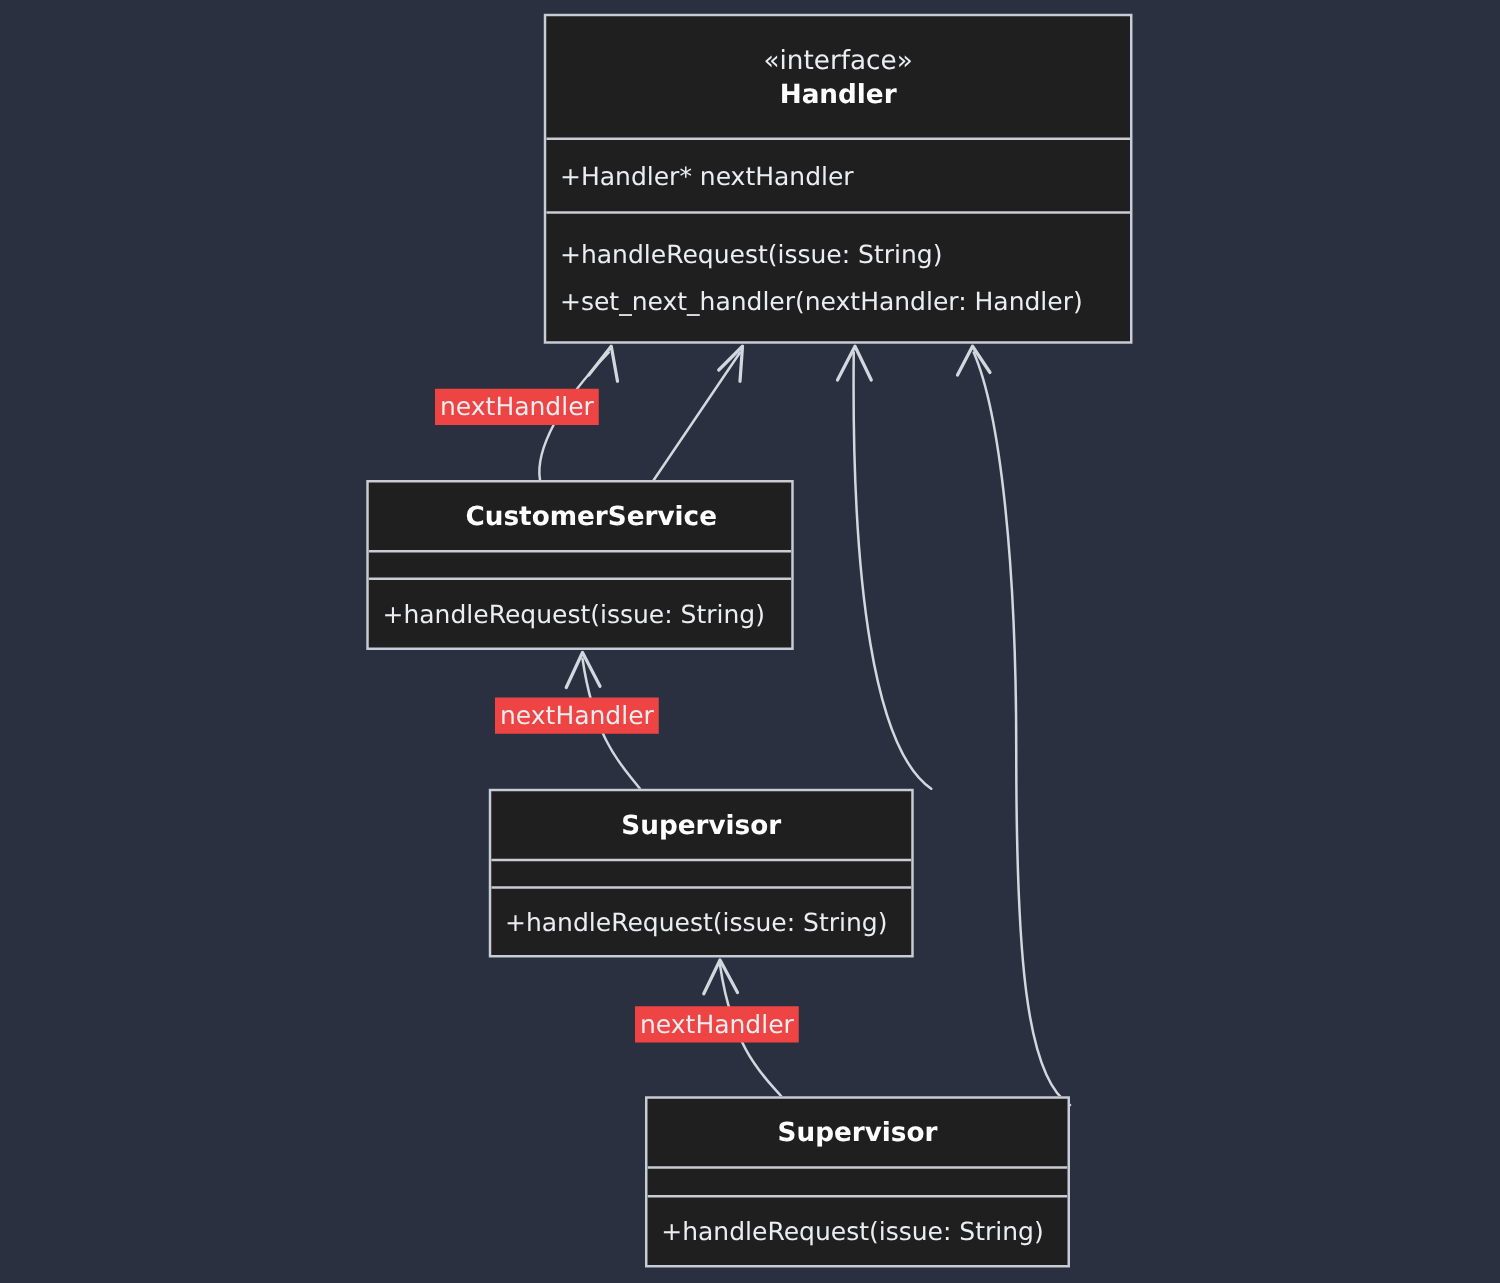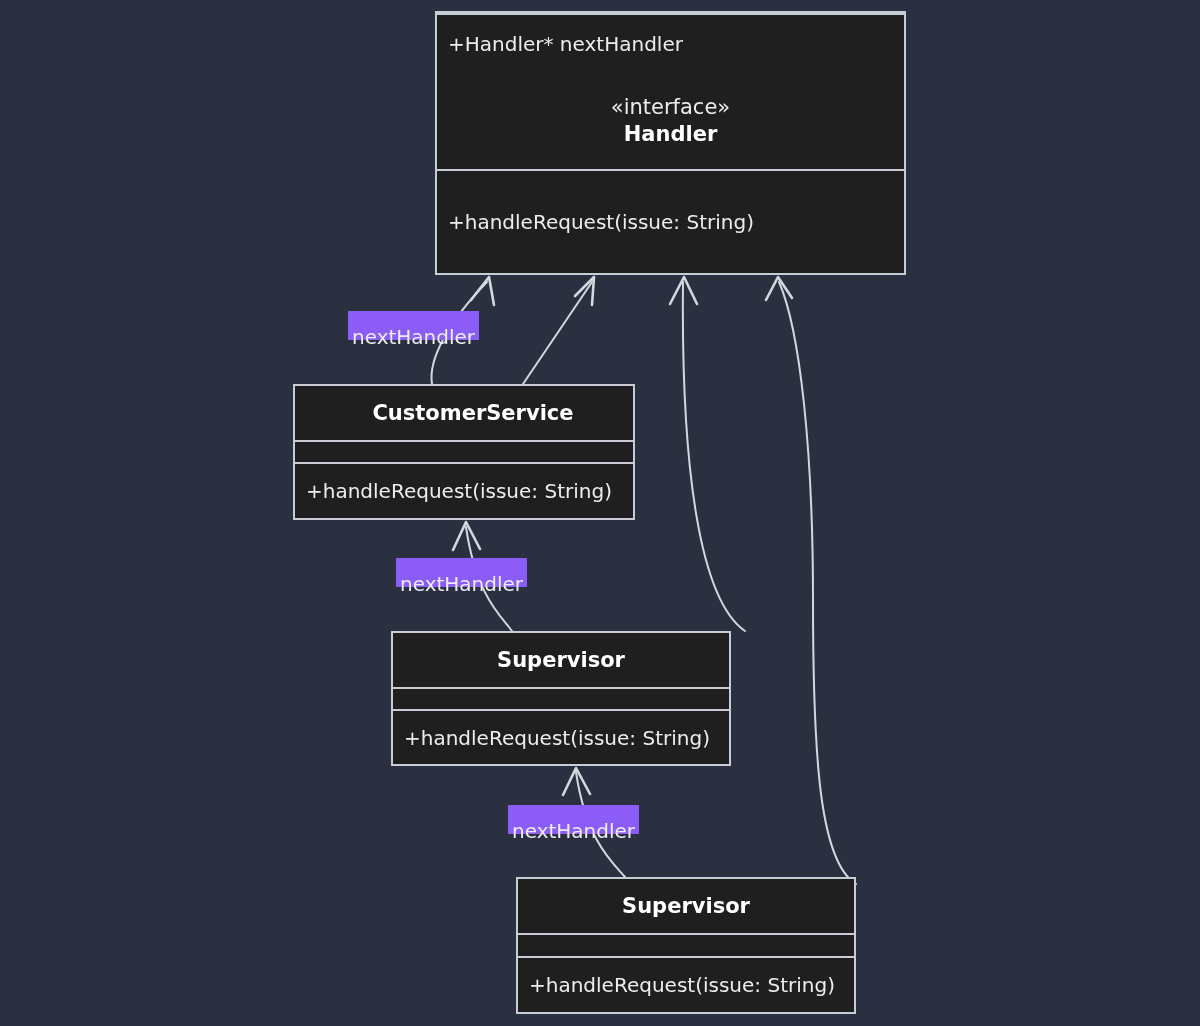--- a/index.html
+++ b/index.html
@@ -89,26 +89,26 @@
     font-weight: 400;
     line-height: 1.3;
     color: #ebedf0;
     padding: 0 0 0 11px;
     white-space: nowrap;
   }
 
   
   .edge-label {
     position: absolute;
-    background: #8b5cf6;
+    background: #ef4444;
     color: #ebedf0;
     font-size: 20px;
     line-height: 29px;
     height: 29px;
-    padding: 12px 4px;
+    padding: 0 4px;
     box-sizing: border-box;
     white-space: nowrap;
   }
 </style>
 </head>
 <body>
 
 <div id="diagram-canvas">
 
   <svg id="edge-layer" width="1200" height="1026" viewBox="0 0 1200 1026" xmlns="http://www.w3.org/2000/svg">
@@ -138,29 +138,30 @@
       <path class="edge-arrowhead" d="M 453 550 L 466 522 L 480 549"></path>
     </g>
 
     <g>
       <path class="edge-path" d="M 625 877 C 612 862 586 840 576 772"></path>
       <path class="edge-arrowhead" d="M 563 795 L 576 768 L 590 794"></path>
     </g>
   </svg>
 
   <div class="uml-class" style="left:435px; top:11px; width:471px; height:264px;">
-    <div class="uml-compartment divider-top" style="height:59px;">
-      <div class="uml-member">+Handler* nextHandler</div>
-    </div>
     <div class="uml-compartment header-compartment" style="height:97px;">
       <div class="uml-stereotype">«interface»</div>
       <div class="uml-classname">Handler</div>
     </div>
+    <div class="uml-compartment divider-top" style="height:59px;">
+      <div class="uml-member">+Handler* nextHandler</div>
+    </div>
     <div class="uml-compartment divider-top" style="height:104px; justify-content:center; gap:12px;">
       <div class="uml-member">+handleRequest(issue: String)</div>
+      <div class="uml-member">+set_next_handler(nextHandler: Handler)</div>
     </div>
   </div>
 
   <div class="uml-class" style="left:293px; top:384px; width:342px; height:136px;">
     <div class="uml-compartment header-compartment" style="height:54px;margin-left:18px;">
       <div class="uml-classname">CustomerService</div>
     </div>
     <div class="uml-compartment divider-top" style="height:22px;"></div>
     <div class="uml-compartment divider-top" style="height:56px;">
       <div class="uml-member">+handleRequest(issue: String)</div>

